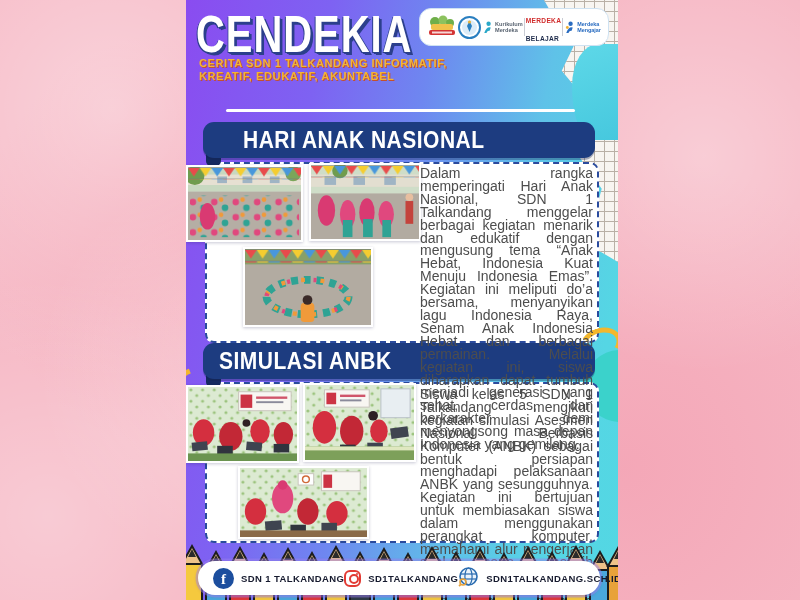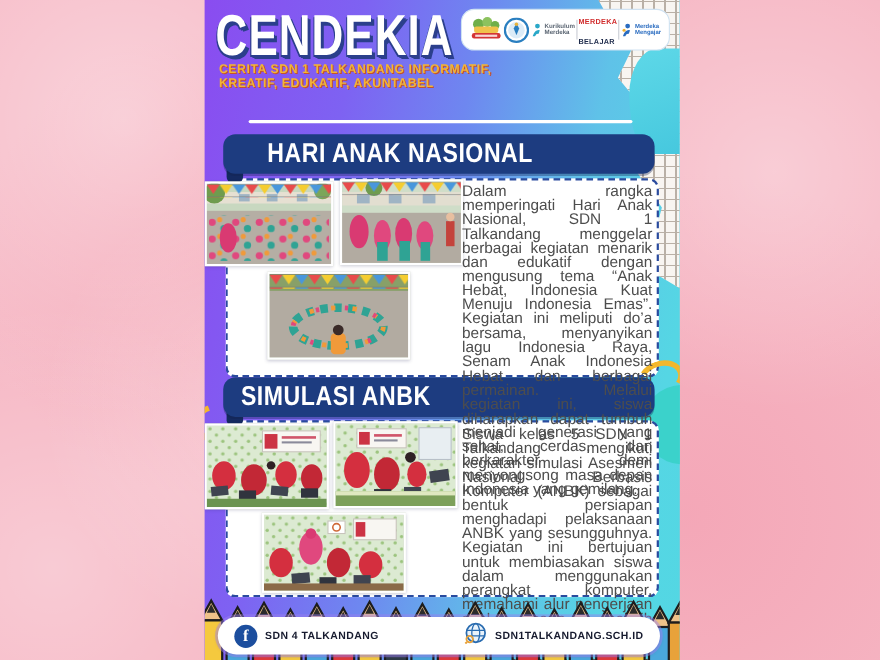--- a/index.html
+++ b/index.html
@@ -346,21 +346,28 @@
       <use href="#pcl" x="332" y="4" fill="#4aa8dc"></use>
       <use href="#pcl" x="356" y="9" fill="#e03a3a"></use>
       <use href="#pcl" x="380" y="3" fill="#f5c93e"></use>
       <use href="#pcl" x="404" y="8" fill="#4aa8dc"></use>
       <use href="#pcl" x="422" y="4" fill="#e8a23a"></use>
     </svg>
 
     <div class="footer-pill">
       <div class="f-item">
         <span class="fb-icon">f</span>
-        <span class="f-label">SDN 4 TALKANDANG</span>
+        <span class="f-label">SDN 1 TALKANDANG</span>
+      </div>
+      <div class="f-item">
+        <span class="ig-icon">
+          <span class="ig-lens"></span>
+          <span class="ig-dot"></span>
+        </span>
+        <span class="f-label">SD1TALKANDANG</span>
       </div>
       <div class="f-item">
         <span>
           <svg width="21" height="21" viewBox="0 0 21 21">
             <circle cx="10.5" cy="10.5" r="8.5" fill="#eaf3fb" stroke="#2a6cb0" stroke-width="1.6"></circle>
             <ellipse cx="10.5" cy="10.5" rx="3.6" ry="8.5" fill="none" stroke="#2a6cb0" stroke-width="1.2"></ellipse>
             <line x1="2" y1="8" x2="19" y2="8" stroke="#2a6cb0" stroke-width="1.2"></line>
             <line x1="2" y1="13" x2="19" y2="13" stroke="#2a6cb0" stroke-width="1.2"></line>
             <circle cx="5" cy="16" r="3" fill="none" stroke="#e8a23a" stroke-width="1.6"></circle>
             <line x1="2.6" y1="18.6" x2="1" y2="20" stroke="#e8a23a" stroke-width="1.8"></line>

